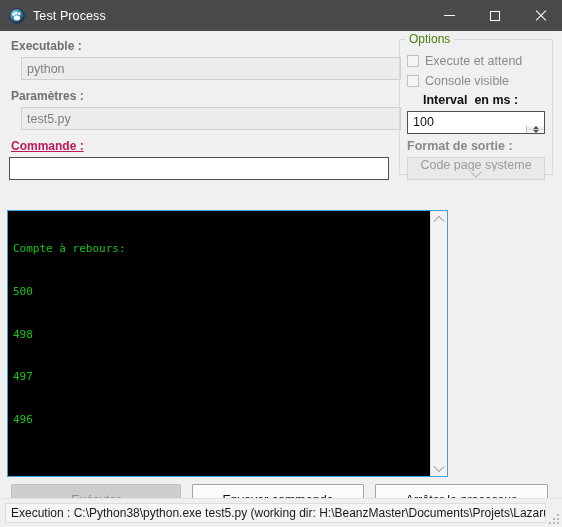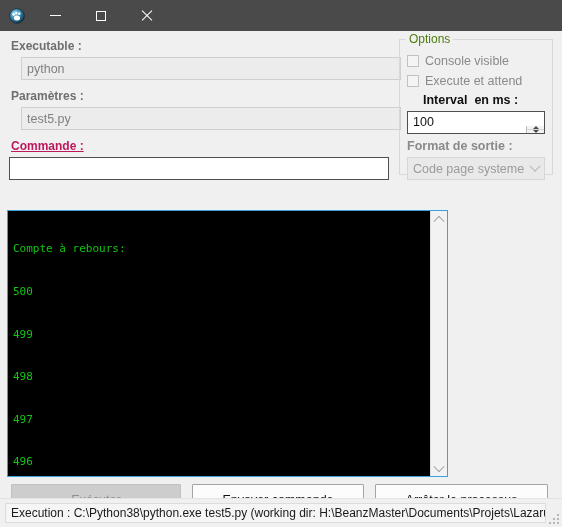--- a/index.html
+++ b/index.html
@@ -247,20 +247,21 @@
     margin: 5px 0 3px 0;
     line-height: 15px;
   }
   .combo {
     height: 23px;
     box-sizing: border-box;
     border: 1px solid #d6d6d6;
     background: #e9e9e9;
     display: flex;
     align-items: center;
+    flex-direction: column;
   }
   .combo-text {
     flex: 1 1 auto;
     padding: 0 5px;
     font-size: 12.5px;
     color: #9b9b9b;
     white-space: nowrap;
     overflow: hidden;
   }
   .combo-arrow {
@@ -420,20 +421,21 @@
           <stop offset="55%" stop-color="#2f7fa8"></stop>
           <stop offset="100%" stop-color="#123347"></stop>
         </radialGradient>
       </defs>
       <circle cx="8" cy="8" r="7.3" fill="url(#sph)" stroke="#0d2636" stroke-width="0.7"></circle>
       <ellipse cx="8" cy="10" rx="3.1" ry="2.5" fill="#ffffff"></ellipse>
       <ellipse cx="4.6" cy="6.3" rx="1.25" ry="1.5" fill="#ffffff"></ellipse>
       <ellipse cx="7.3" cy="5.1" rx="1.2" ry="1.45" fill="#ffffff"></ellipse>
       <ellipse cx="10.3" cy="5.7" rx="1.2" ry="1.4" fill="#ffffff"></ellipse>
     </svg>
+    <div class="titlebar-title">Test Process</div>
     <div class="win-controls">
       <div class="win-btn">
         <span class="glyph-min"></span>
       </div>
       <div class="win-btn">
         <span class="glyph-max"></span>
       </div>
       <div class="win-btn close">
         <span class="glyph-close"></span>
       </div>
@@ -457,26 +459,26 @@
       <div class="field-label on">Commande :</div>
       <input class="textinput enabled" type="text" value="" style="">
     </div>
 
     <div class="groupbox">
       <div class="groupbox-title">Options</div>
       <div class="groupbox-inner">
 
         <div class="checkrow">
           <span class="checkbox"></span>
-          <span class="checkrow-label">Console visible</span>
+          <span class="checkrow-label">Execute et attend</span>
         </div>
 
         <div class="checkrow">
           <span class="checkbox"></span>
-          <span class="checkrow-label">Execute et attend</span>
+          <span class="checkrow-label">Console visible</span>
         </div>
 
         <div class="interval-label">Interval  en ms :</div>
 
         <div class="spinner">
           <div class="spinner-value">100</div>
           <div class="spin-btns">
             <div class="spin-btn">
               <span class="tri-up"></span>
             </div>
@@ -495,21 +497,20 @@
           </div>
         </div>
 
       </div>
     </div>
 
     <div class="console-wrap">
       <div class="console-text">
         <div class="console-line">Compte à rebours:</div>
         <div class="console-line">500</div>
-        <div class="console-line">499</div>
         <div class="console-line">498</div>
         <div class="console-line">497</div>
         <div class="console-line">496</div>
         
         
         
         
         
       </div>
       <div class="console-scrollbar">

